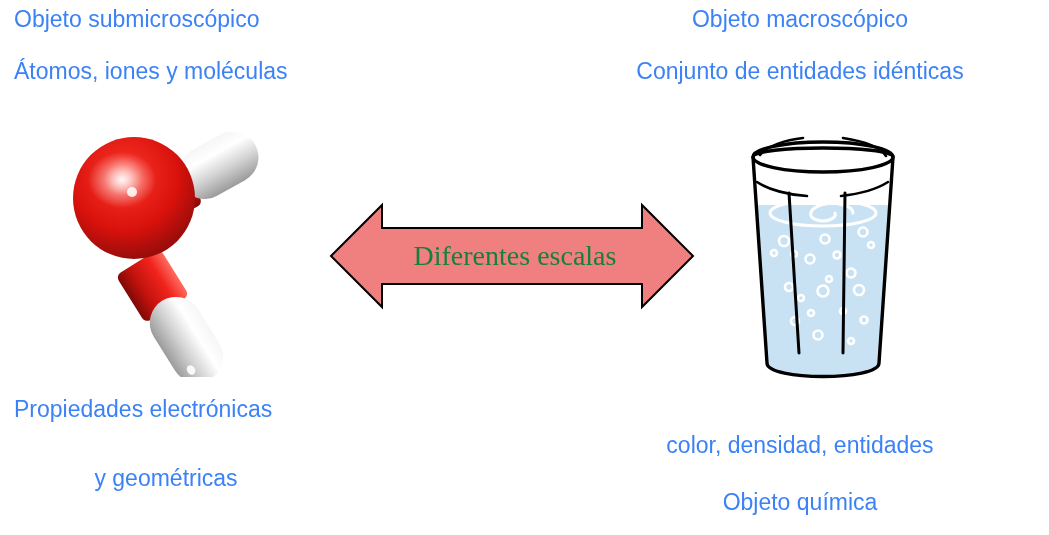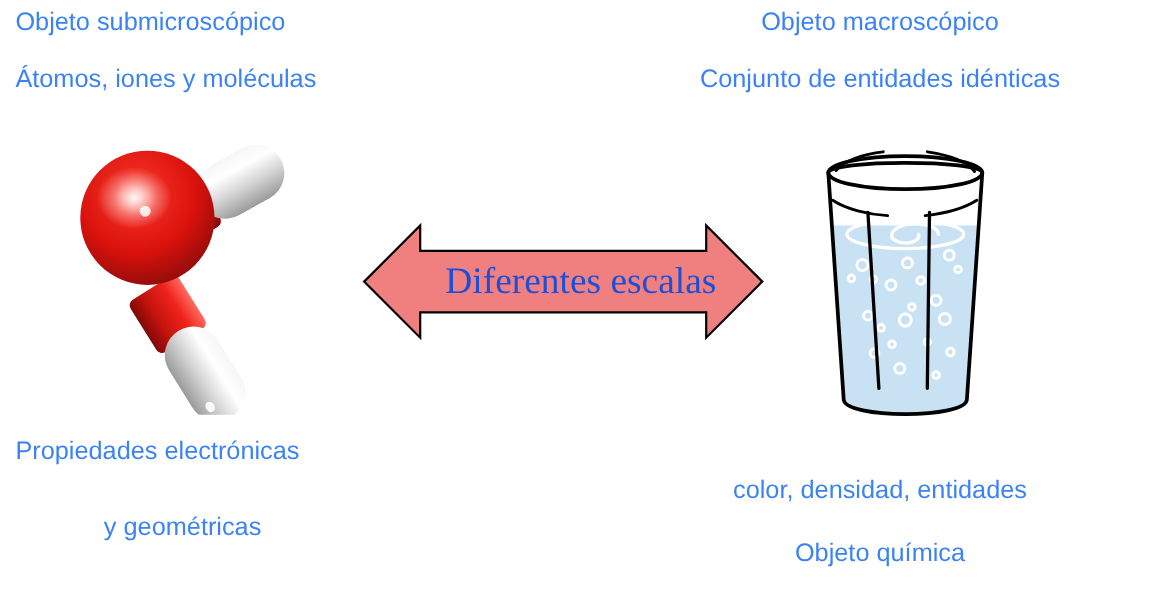--- a/index.html
+++ b/index.html
@@ -36,30 +36,30 @@
   
   #arrow-wrap {
     position: absolute;
     left: 328px;
     top: 200px;
     width: 368px;
     height: 112px;
   }
   #arrow-label {
     position: absolute;
-    left: 13px;
+    left: 0;
     top: 0;
     width: 368px;
     height: 112px;
     display: flex;
     align-items: center;
     justify-content: center;
     font-family: "Liberation Serif", "DejaVu Serif", serif;
-    font-size: 34px;
-    color: #1d4ed8;
+    font-size: 28px;
+    color: #15803d;
     pointer-events: none;
     padding-left: 6px;
     box-sizing: border-box;
   }
   
   #molecule {
     position: absolute;
     left: 40px;
     top: 132px;
     width: 250px;

